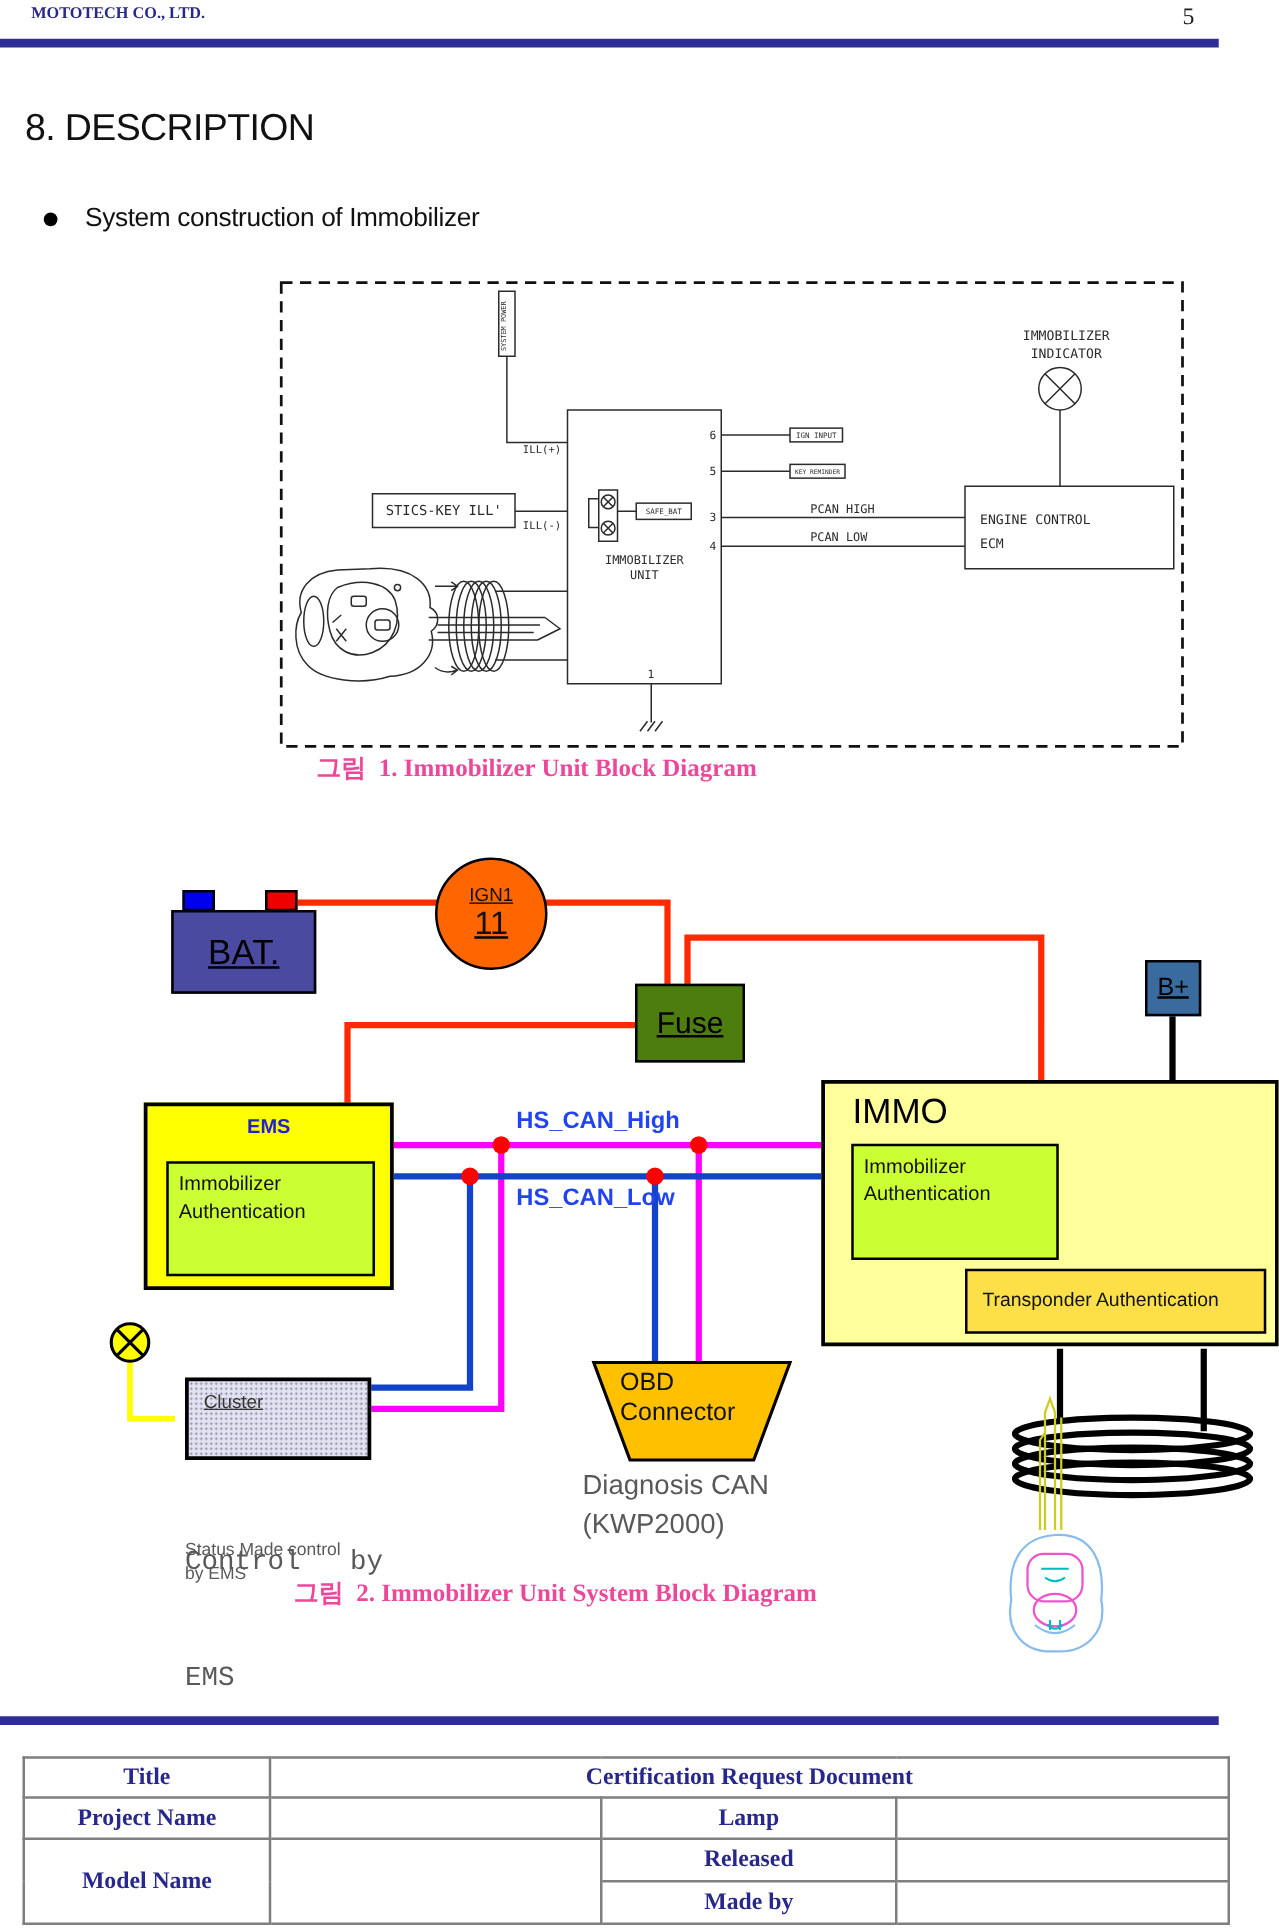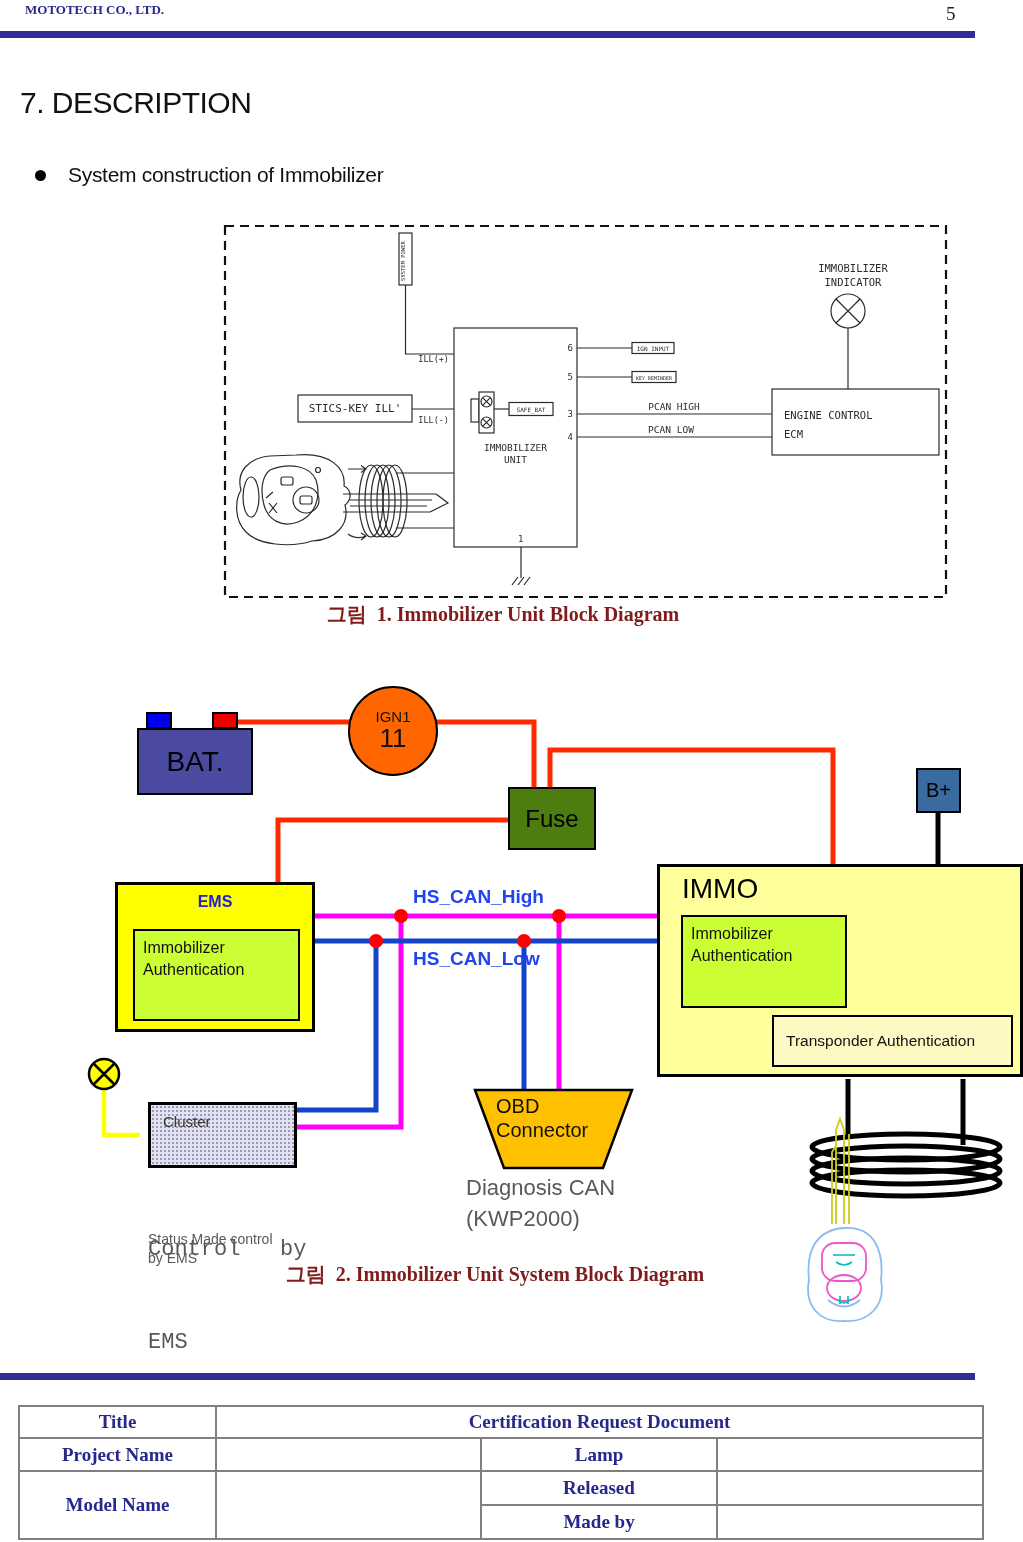--- a/index.html
+++ b/index.html
@@ -13,43 +13,43 @@
   .rule{left:0;height:7px;background:#2E2E94;width:975px;}
   .rule-top{top:31px;}
   .rule-bottom{top:1373px;}
 
   .heading{left:20px;top:86px;font-size:30px;color:#111;letter-spacing:-0.5px;}
   .bullet-row{left:35px;top:163px;display:flex;align-items:center;gap:22px;}
   .bullet-dot{width:11px;height:11px;border-radius:50%;background:#000;display:inline-block;}
   .bullet-text{font-size:21px;color:#111;letter-spacing:-0.3px;}
 
   
-  .caption{font-family:"Liberation Serif",serif;font-weight:bold;font-size:20px;color:#7f1d1d;text-align:center;white-space:pre;}
+  .caption{font-family:"Liberation Serif",serif;font-weight:bold;font-size:20px;color:#ec4899;white-space:pre;}
   .caption1{left:253px;top:601px;width:500px;}
   .caption2{left:235px;top:1261px;width:520px;}
 
   
   .fig1{left:223px;top:224px;}
   .fig1 text{font-family:"DejaVu Sans Mono",monospace;fill:#2b2b2b;}
   .fig1 .ln{stroke:#2b2b2b;stroke-width:1.2;fill:none;}
   .fig1 .bx{stroke:#2b2b2b;stroke-width:1.2;fill:#ffffff;}
 
   
-  .node{position:absolute;box-sizing:border-box;border:2.5px solid #000;}
+  .node{position:absolute;box-sizing:border-box;border:2.5px solid #000;text-decoration:underline;}
   .bat-term{width:26px;height:17px;border:2px solid #000;box-sizing:border-box;}
   .bat{left:137px;top:728px;width:116px;height:67px;background:#4A4AA0;display:flex;align-items:center;justify-content:center;font-size:28px;color:#000;}
   .ign1{left:348px;top:686px;width:90px;height:90px;border-radius:50%;background:#FF6600;display:flex;flex-direction:column;align-items:center;justify-content:center;line-height:1.05;}
   .ign1 .t1{font-size:15px;color:#111;}
   .ign1 .t2{font-size:26px;color:#111;}
   .fuse{left:508px;top:787px;width:88px;height:63px;background:#4d7c0f;display:flex;align-items:center;justify-content:center;font-size:24px;color:#000;}
   .bplus{left:916px;top:768px;width:45px;height:45px;background:#3A6B9E;display:flex;align-items:center;justify-content:center;font-size:20px;color:#000;}
   .immo{left:657px;top:864px;width:366px;height:213px;background:#FFFF9C;border-width:3px;}
   .immo-title{position:absolute;left:22px;top:6px;font-size:28px;color:#000;}
   .immo-auth{position:absolute;left:21px;top:48px;width:166px;height:93px;background:#CCFF33;border:2px solid #000;box-sizing:border-box;padding:6px 8px;font-size:16px;color:#111;line-height:1.35;}
-  .transponder{position:absolute;left:112px;top:148px;width:241px;height:52px;background:#fef9c3;border:2px solid #000;box-sizing:border-box;display:flex;align-items:center;padding-left:12px;font-size:15.5px;color:#111;}
+  .transponder{position:absolute;left:112px;top:148px;width:241px;height:52px;background:#fde047;border:2px solid #000;box-sizing:border-box;display:flex;align-items:center;padding-left:12px;font-size:15.5px;color:#111;}
   .ems{left:115px;top:882px;width:200px;height:150px;background:#FFFF00;border-width:3px;}
   .ems-title{position:absolute;left:0;top:8px;width:100%;text-align:center;font-size:16px;font-weight:bold;color:#2222CC;}
   .ems-auth{position:absolute;left:15px;top:44px;width:167px;height:92px;background:#CCFF33;border:2px solid #000;box-sizing:border-box;padding:6px 8px;font-size:16px;color:#111;line-height:1.35;}
   .cluster{left:138px;top:1102px;width:149px;height:66px;background-color:#E2E2F0;background-image:radial-gradient(#9a9ab8 1px, transparent 1px);background-size:4px 4px;border-width:3px;display:block;padding:8px 0 0 12px;font-size:15px;color:#333;margin-left:10px;}
   .obd-label{left:496px;top:1094px;width:96px;font-size:20px;color:#111;line-height:24px;word-wrap:break-word;overflow-wrap:break-word;word-break:break-word;}
 
   .canlabel{font-size:19px;font-weight:bold;color:#2244EE;}
   .hs-high{left:413px;top:886px;}
   .hs-low{left:413px;top:948px;}
   .note{color:#595959;}
@@ -64,21 +64,21 @@
 </style>
 </head>
 <body>
 
 <div class="page">
 
   <div class="abs company">MOTOTECH CO., LTD.</div>
   <div class="abs pagenum">5</div>
   <div class="abs rule rule-top"></div>
 
-  <div class="abs heading">7. DESCRIPTION</div>
+  <div class="abs heading">8. DESCRIPTION</div>
   <div class="abs bullet-row">
     <span class="bullet-dot"></span>
     <span class="bullet-text">System construction of Immobilizer</span>
   </div>
 
   <svg class="abs fig1" width="725" height="376" viewBox="223 224 725 376">
     <rect x="225" y="226" width="721" height="371" fill="none" stroke="#111" stroke-width="2.2" stroke-dasharray="9 6"></rect>
 
     <rect class="bx" x="399" y="233" width="13" height="52"></rect>
     <text x="405" y="261" font-size="5.5" text-anchor="middle" transform="rotate(-90 405 261)">SYSTEM POWER</text>

